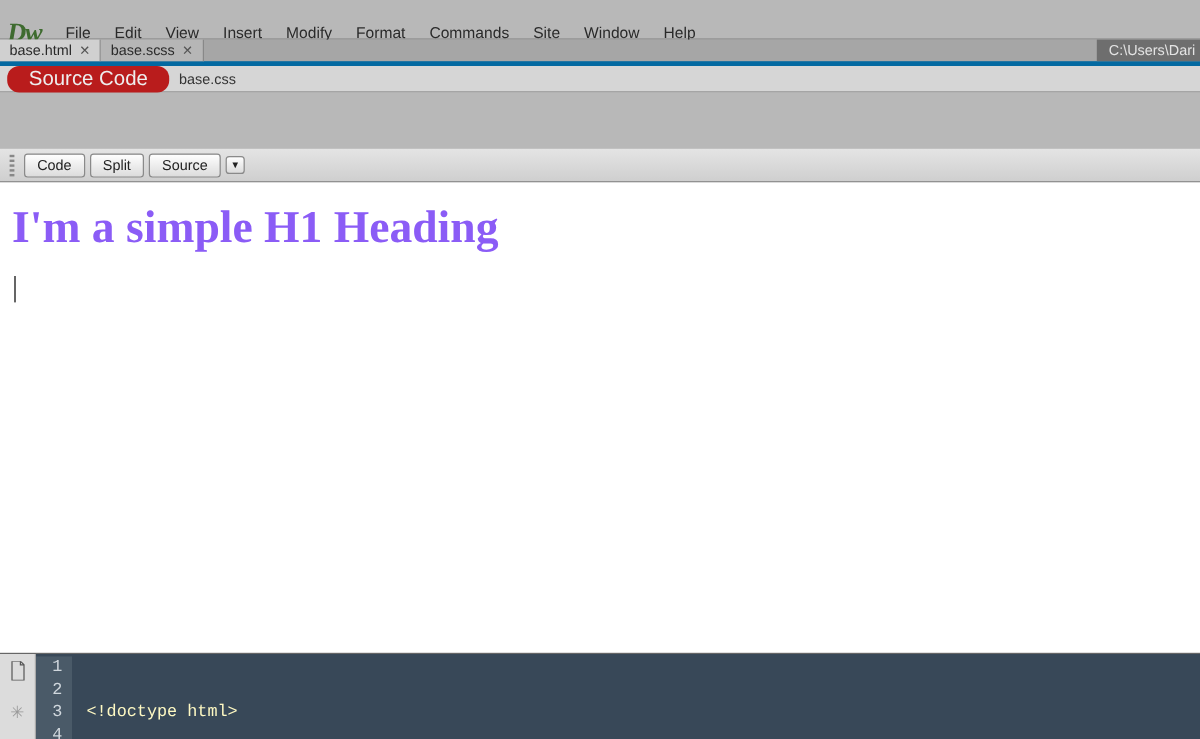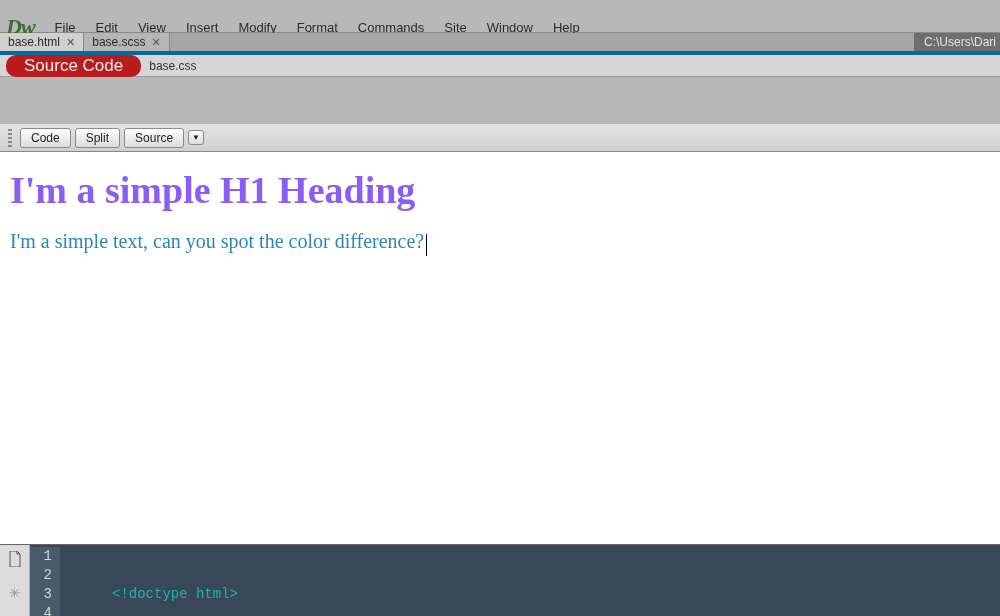--- a/index.html
+++ b/index.html
@@ -194,21 +194,21 @@
     color: #d0d7dd;
     text-align: right;
     padding: 0 8px 0 8px;
     min-width: 30px;
   }
   .code-col {
     padding-left: 12px;
     color: #d0d7dd;
     white-space: pre;
   }
-  .tok-doctype { color: #14b8a6; margin-left: 40px; }
+  .tok-doctype { color: #fef9c3; }
   .tok-tag { color: #6fb6d6; }
 </style>
 </head>
 <body>
 
 <div class="menubar">
   <div class="logo">Dw</div>
   <div class="menu-item">File</div>
   <div class="menu-item">Edit</div>
   <div class="menu-item">View</div>
@@ -244,21 +244,21 @@
   <div class="btn">Split</div>
   <div class="btn">Source</div>
   <div class="btn btn-dropdown">
     <span>▼</span>
   </div>
 </div>
 
 <div class="design-view">
   <div class="h1-preview">I'm a simple H1 Heading</div>
   <div>
-    <span class="p-preview">I'm a simple text, can you spot the color difference?</span><span class="cursor"></span>
+    <span class="cursor"></span>
   </div>
 </div>
 
 <div class="code-area">
   <div class="code-gutter-tools">
     <div class="tool-icon">
       <svg width="14" height="16" viewBox="0 0 14 16">
           <path d="M2 0h7l3 3v13H2z" fill="none" stroke="#555" stroke-width="1"></path>
           <path d="M9 0v3h3" fill="none" stroke="#555" stroke-width="1"></path>
         </svg>

